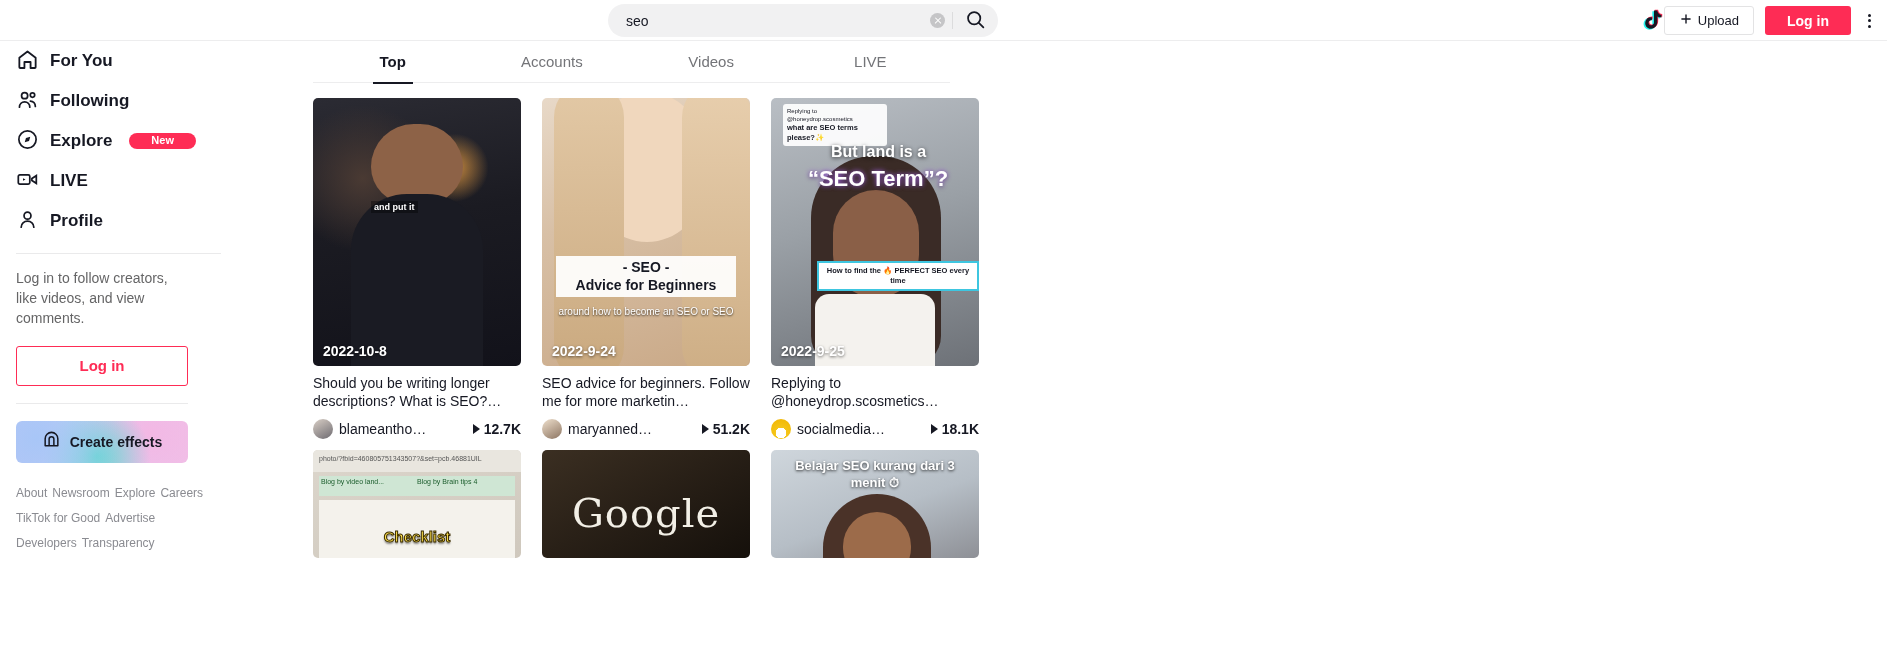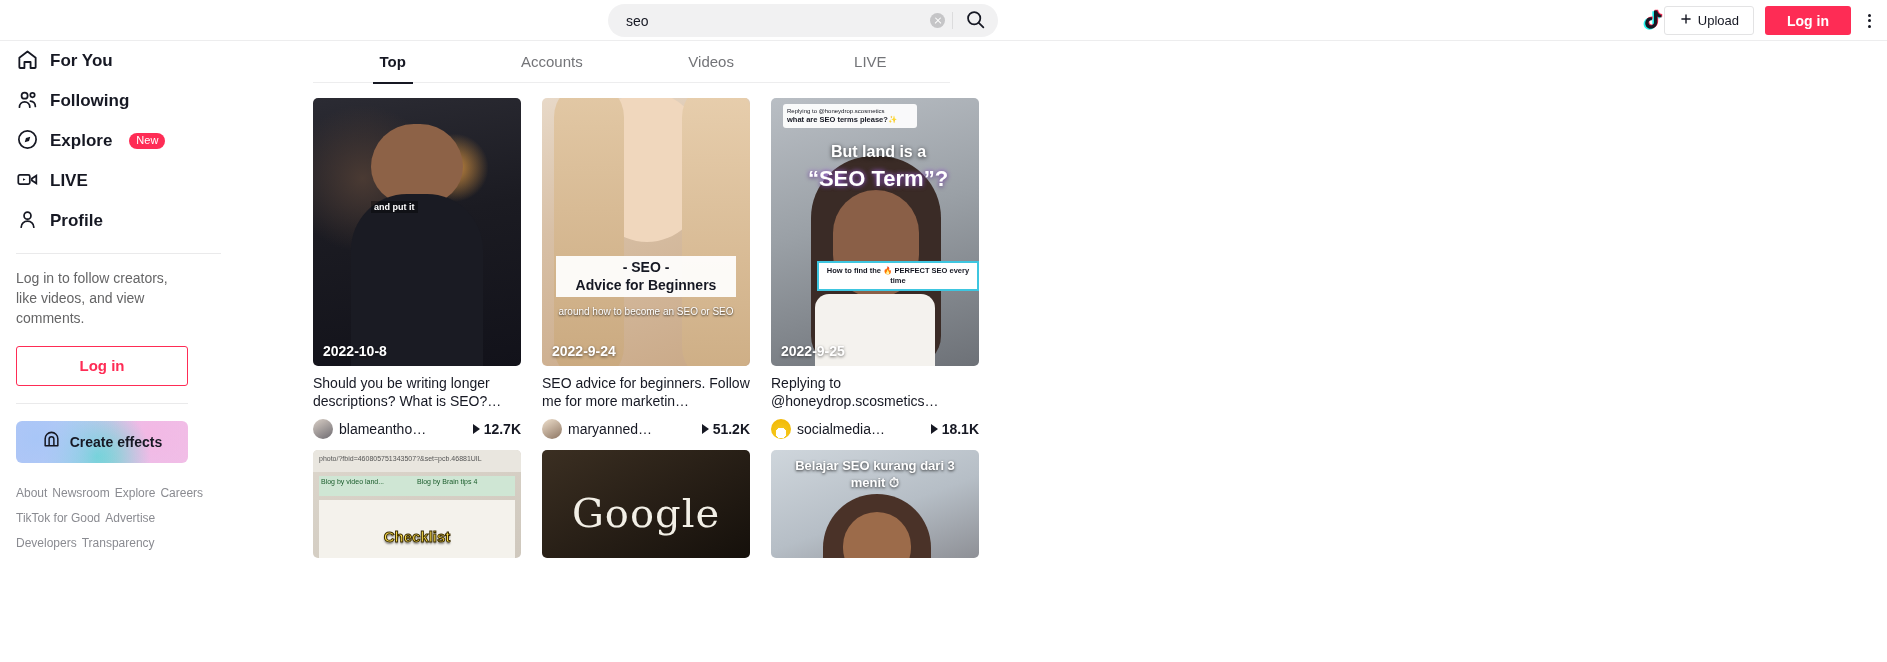--- a/index.html
+++ b/index.html
@@ -71,22 +71,22 @@
 
   
   .body-wrap { display: flex; height: 621px; }
   .sidebar { width: 245px; flex: 0 0 245px; padding: 0 24px 0 11px; overflow: hidden; }
   .nav-item {
     display: flex; align-items: center; gap: 11px;
     height: 40px; cursor: pointer; padding-left: 5px;
   }
   .nav-label { font-size: 17px; font-weight: bold; color: #161823; white-space: nowrap; }
   .new-badge {
-    background: #fe2c55; color: #fff; font-size: 11px; font-weight: normal;
-    border-radius: 9px; padding: 1px 7px 2px; margin-left: 6px; line-height: 1.25;
+    background: #fe2c55; color: #fff; font-size: 11px; font-weight: bold;
+    border-radius: 9px; padding: 1px 22px 2px; margin-left: 6px; line-height: 1.25;
   }
   .hr { height: 1px; background: #eaeaeb; margin: 12px 0 0 5px; }
   .login-prompt {
     font-size: 14px; color: #656566; line-height: 1.42;
     margin: 15px 0 0 5px; width: 172px;
   }
   .login-outline {
     margin: 17px 0 0 5px; width: 172px; height: 40px;
     border: 1px solid #fe2c55; color: #fe2c55; background: #fff;
     border-radius: 3px; font-size: 15px; font-weight: bold; cursor: pointer;
@@ -170,21 +170,21 @@
     left: 14px; top: 158px; width: 180px; background: rgba(255,255,255,.93);
     color: #161823; font-size: 14px; font-weight: bold; text-align: center;
     padding: 3px 0; line-height: 1.25;
   }
   .t2-sub {
     left: 14px; top: 208px; width: 180px; text-align: center;
     color: #fff; font-size: 10px; line-height: 1.25;
     text-shadow: 0 1px 2px rgba(0,0,0,.8);
   }
   .t3-reply {
-    left: 12px; top: 6px; width: 134px; background: rgba(255,255,255,.92);
+    left: 12px; top: 6px; width: 104px; background: rgba(255,255,255,.92);
     border-radius: 3px; padding: 3px 4px; font-size: 6px; color: #161823; line-height: 1.35;
   }
   .t3-q { font-size: 7.5px; font-weight: bold; }
   .t3-l1 {
     left: 20px; top: 45px; width: 175px; text-align: center;
     color: #fff; font-size: 16px; font-weight: bold;
     text-shadow: 0 1px 4px rgba(0,0,0,.75);
   }
   .t3-l2 {
     left: 12px; top: 68px; width: 190px; text-align: center;

